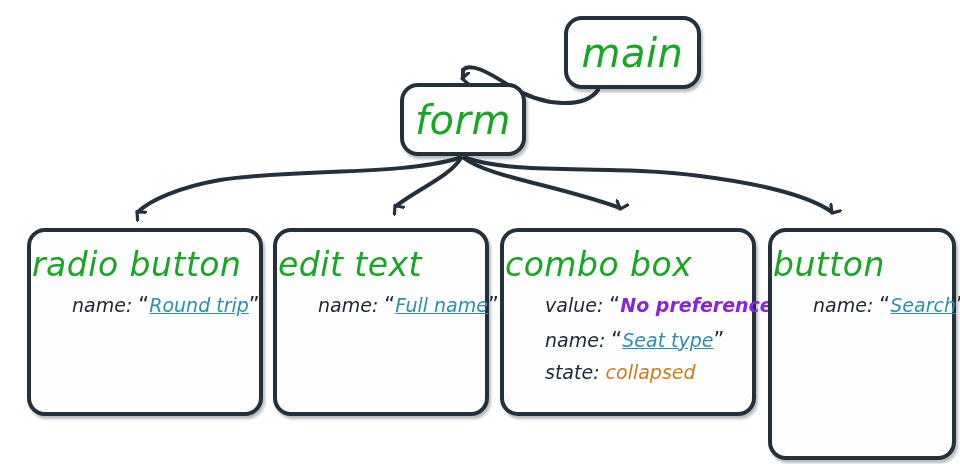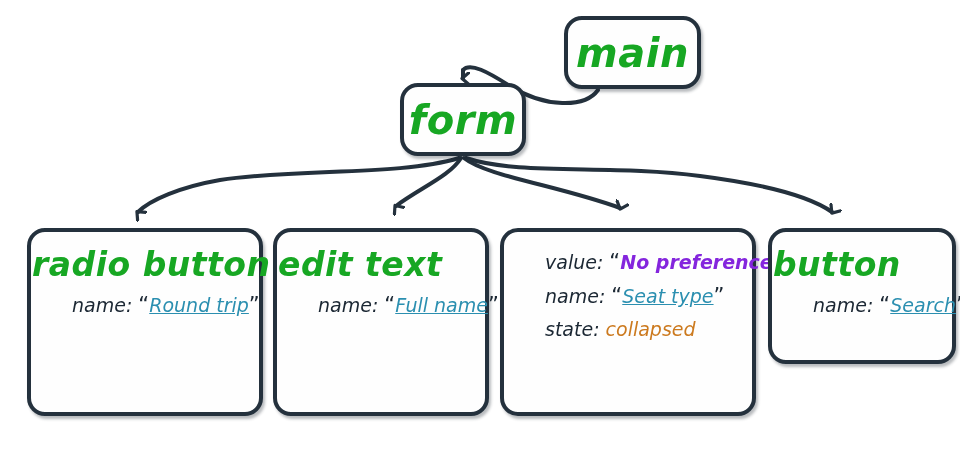--- a/index.html
+++ b/index.html
@@ -40,21 +40,21 @@
   
   .node.small {
     display: flex;
     align-items: center;
     justify-content: center;
   }
   .node-title {
     color: #17a723;
     font-family: "DejaVu Sans", sans-serif;
     font-style: italic;
-    font-weight: bold;
+    font-weight: normal;
     letter-spacing: 0.5px;
   }
   .node.small .node-title {
     font-size: 40px;
     line-height: 1;
   }
 
   #node-main  { left: 564px; top: 16px;  width: 137px; height: 73px; }
   #node-form  { left: 400px; top: 83px;  width: 126px; height: 73px; justify-content: center; }
 
@@ -66,21 +66,21 @@
     display: block;
     font-size: 33px;
     line-height: 1.25;
     margin: 2px 0 4px 0;
     white-space: nowrap;
   }
 
   #node-radio  { left: 27px;  top: 228px; width: 236px; height: 188px; }
   #node-edit   { left: 273px; top: 228px; width: 216px; height: 188px; }
   #node-combo  { left: 500px; top: 228px; width: 256px; height: 188px; }
-  #node-button { left: 768px; top: 228px; width: 188px; height: 136px; }
+  #node-button { left: 768px; top: 228px; width: 188px; height: 232px; }
 
   .attr-row {
     white-space: nowrap;
     margin: 6px 0 0 0;
     font-family: "DejaVu Sans", sans-serif;
     font-style: italic;
     font-size: 19px;
     line-height: 1.35;
     color: #1b2733;
   }
@@ -155,20 +155,21 @@
 
   <div class="node leaf" id="node-edit">
     <span class="node-title">edit text</span>
     <div class="attr-row">
       <span class="attr-key">name:</span>
       <span class="quote">“</span><span class="val-link">Full name</span><span class="quote">”</span>
     </div>
   </div>
 
   <div class="node leaf" id="node-combo">
+    <span class="node-title">combo box</span>
     <div class="attr-row">
       <span class="attr-key">value:</span>
       <span class="quote">“</span><span class="val-purple">No preference</span><span class="quote">”</span>
     </div>
     <div class="attr-row">
       <span class="attr-key">name:</span>
       <span class="quote">“</span><span class="val-link">Seat type</span><span class="quote">”</span>
     </div>
     <div class="attr-row">
       <span class="attr-key">state:</span>

